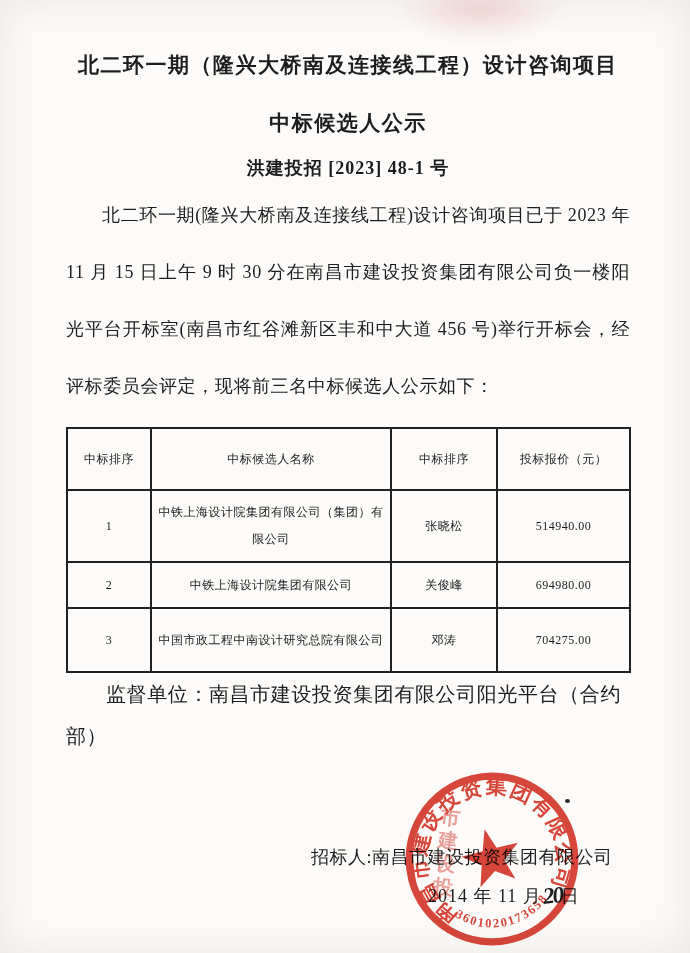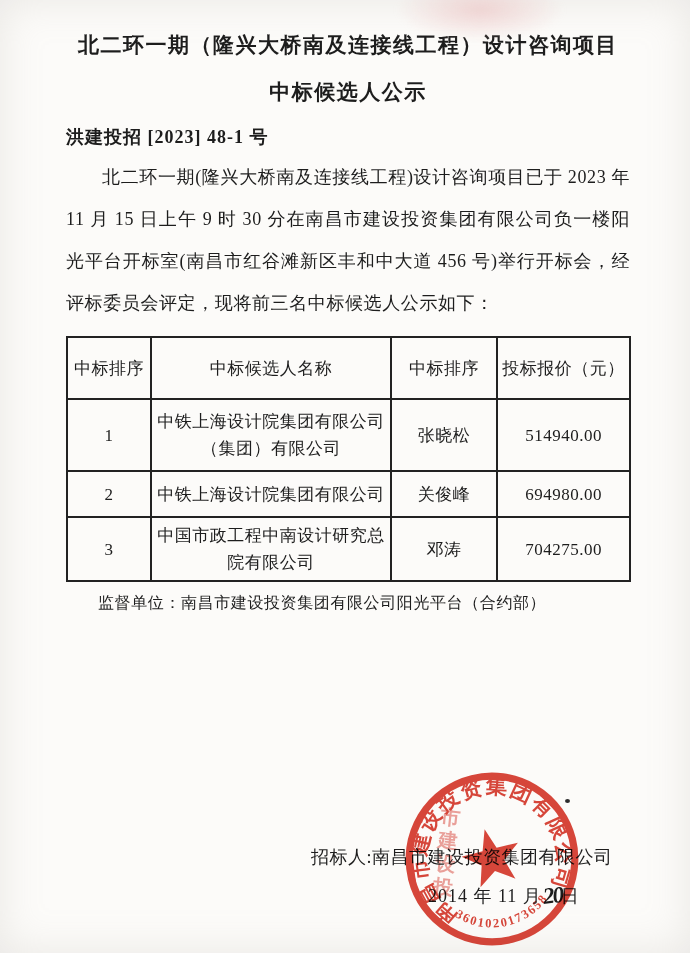--- a/index.html
+++ b/index.html
@@ -6,63 +6,64 @@
   .page {
     position:relative;
     width:690px; height:953px;
     margin:0 auto;
     background:#fcfbf9;
     color:#1d1d1d;
     font-family:"Liberation Serif","DejaVu Serif",serif;
     overflow:hidden;
     box-shadow: inset 0 0 40px rgba(180,175,168,0.25);
   }
-  .content { padding:30px 60px 0 66px; }
+  .content { padding:50px 60px 0 66px; }
 
   .title {
     text-align:center;
     font-size:21px; font-weight:bold;
     line-height:30px; letter-spacing:1.5px;
   }
-  .title--second { margin-top:17px; }
+  .title--second { margin-top:28px; }
   .doc-number {
+    text-align:center;
     font-size:18px; font-weight:bold;
     margin-top:18px; letter-spacing:1px;
   }
 
   .para {
-    font-size:18px; line-height:42px;
+    font-size:18px; line-height:57px;
     text-align:justify; text-indent:2em;
     letter-spacing:0.6px;
     margin:7px 0 12px 0;
   }
 
   table.bid {
     border-collapse:collapse;
     table-layout:fixed;
     width:563px;
     margin-top:1px;
   }
   .bid col.c1{width:84px}.bid col.c2{width:240px}.bid col.c3{width:106px}.bid col.c4{width:133px}
   .bid th, .bid td {
     border:2px solid #222;
     text-align:center; vertical-align:middle;
-    font-size:17px; font-weight:normal;
+    font-size:12px; font-weight:normal;
     padding:2px 2px; line-height:27px;
     letter-spacing:0.5px;
     overflow:hidden;
   }
   .bid tr.hdr   { height:62px; }
   .bid tr.row-1 { height:72px; }
   .bid tr.row-2 { height:46px; }
   .bid tr.row-3 { height:64px; }
 
   .notice { margin-top:30px; }
   .plain-line {
-    font-size:16px; line-height:42px;
+    font-size:20px; line-height:42px;
     text-indent:2em; letter-spacing:0.6px;
   }
 
   .sig-bidder {
     position:absolute; left:311px; top:845px;
     font-size:18px; letter-spacing:0.5px;
     z-index:2;
   }
   .sig-date {
     position:absolute; left:428px; top:882px;

